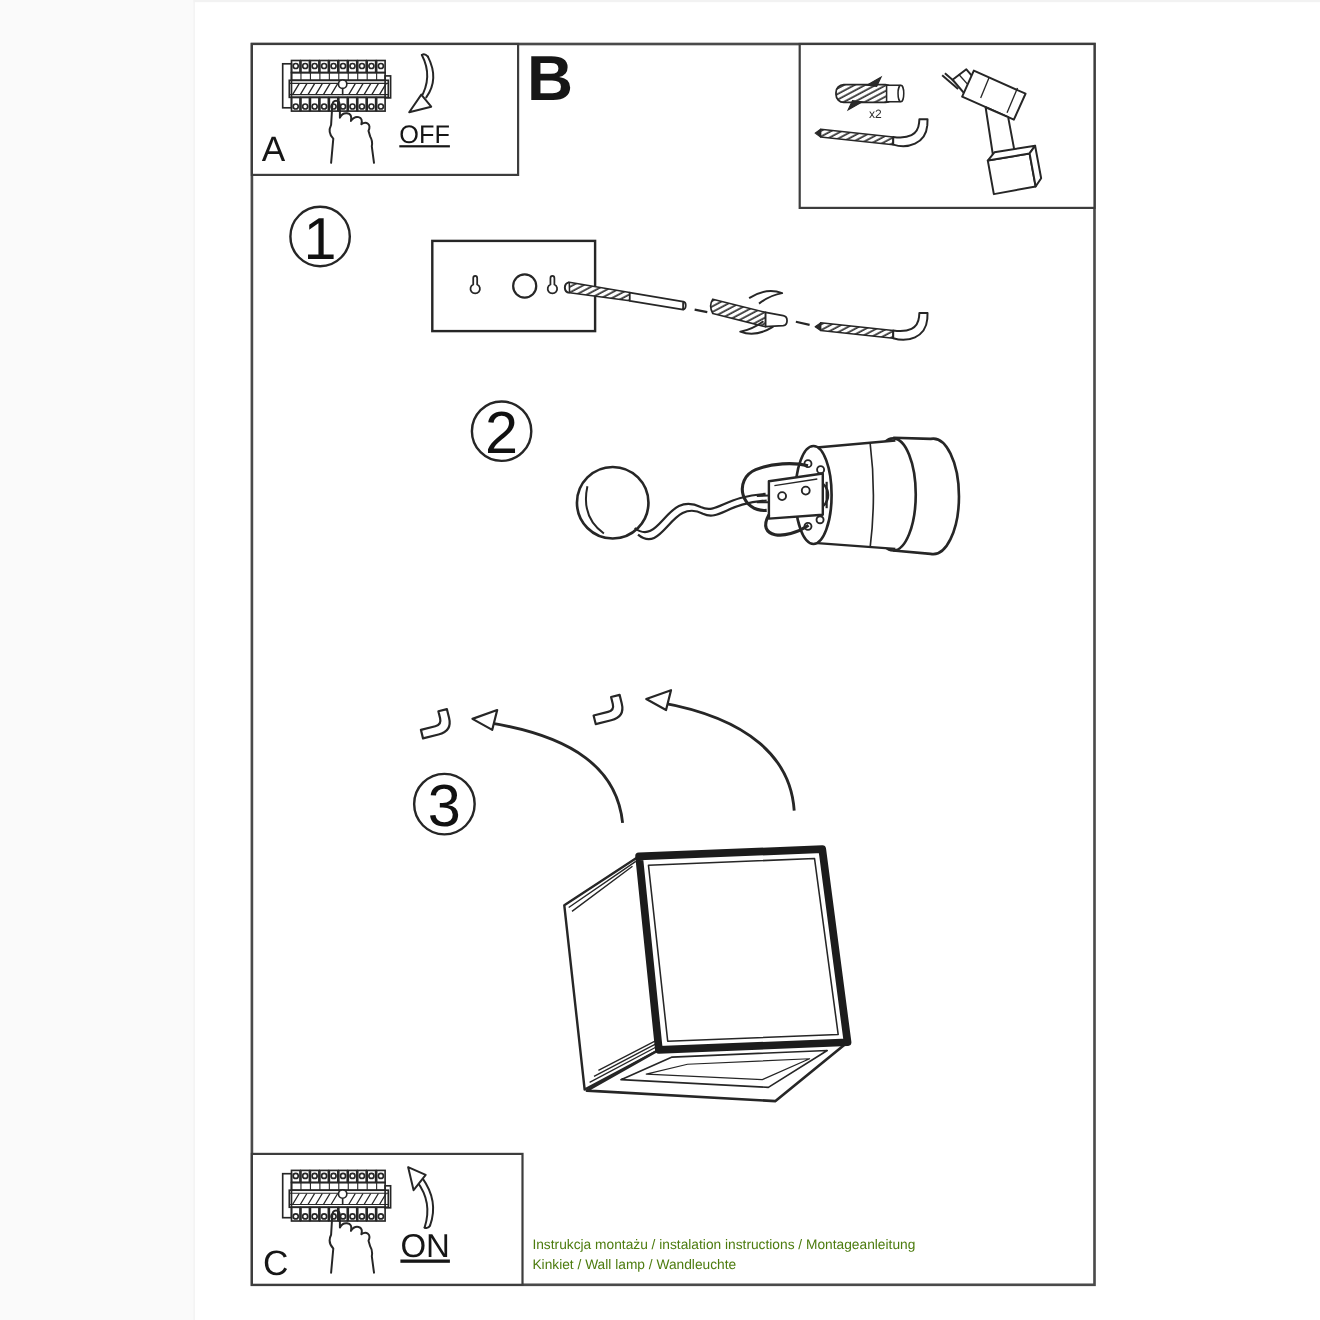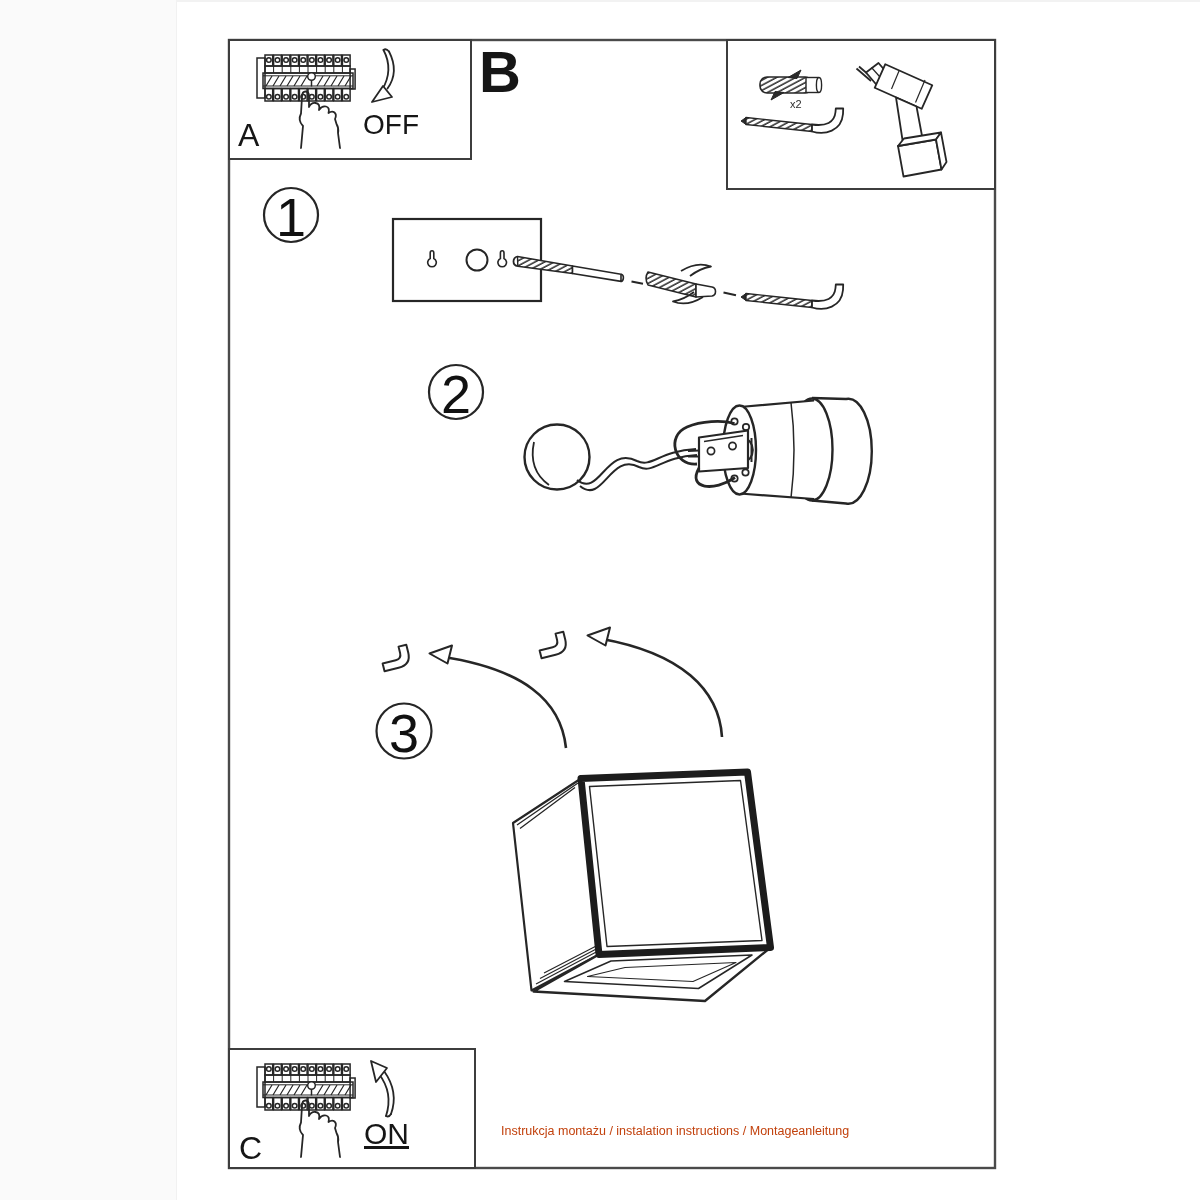--- a/index.html
+++ b/index.html
@@ -5,27 +5,27 @@
   html,body{margin:0;padding:0;background:#fff;}
   .canvas{position:relative;width:1200px;height:1200px;background:#ffffff;
           font-family:"Liberation Sans",sans-serif;overflow:hidden;}
   .band-left{position:absolute;left:0;top:0;width:176px;height:1200px;
              background:#fafafa;border-right:1px solid #f1f1f1;}
   .band-top{position:absolute;left:176px;top:0;width:1024px;height:2px;background:#f2f2f2;}
   .art{position:absolute;left:0;top:0;}
   .label{position:absolute;color:#161616;line-height:1;white-space:nowrap;}
   .lbl-a{left:238px;top:119px;font-size:32px;}
   .lbl-b{left:479px;top:43px;font-size:58px;font-weight:bold;}
-  .lbl-off{left:363px;top:111px;font-size:28px;}
+  .lbl-off{left:363px;top:111px;font-size:23px;text-decoration:underline;}
   .lbl-c{left:239px;top:1132px;font-size:32px;}
   .lbl-on{left:364px;top:1119px;font-size:30px;text-decoration:underline;}
   .lbl-x2{left:790px;top:99px;font-size:11px;color:#2e2e2e;}
   .step-num{position:absolute;transform:translate(-50%,-50%);font-size:54px;color:#111;}
   .n1{left:291px;top:217px;} .n2{left:456px;top:394px;} .n3{left:404px;top:733px;}
-  .footer{position:absolute;left:484px;top:1122px;font-size:12.5px;line-height:18.5px;color:#c2410c;margin-left:17px;}
+  .footer{position:absolute;left:484px;top:1122px;font-size:12.5px;line-height:18.5px;color:#4d7c0f;}
 </style>
 </head>
 <body>
 
 <div class="canvas">
   <div class="band-left"></div>
   <div class="band-top"></div>
 
   <svg class="art" width="1200" height="1200" viewBox="0 0 1200 1200">
     <defs>
@@ -255,14 +255,15 @@
 
   <div class="step-num n1">1</div>
   <div class="step-num n2">2</div>
   <div class="step-num n3">3</div>
 
   <div class="label lbl-c">C</div>
   <div class="label lbl-on">ON</div>
 
   <div class="footer">
     <div>Instrukcja montażu / instalation instructions / Montageanleitung</div>
+    <div>Kinkiet / Wall lamp / Wandleuchte</div>
   </div>
 </div>
 
 </body></html>

